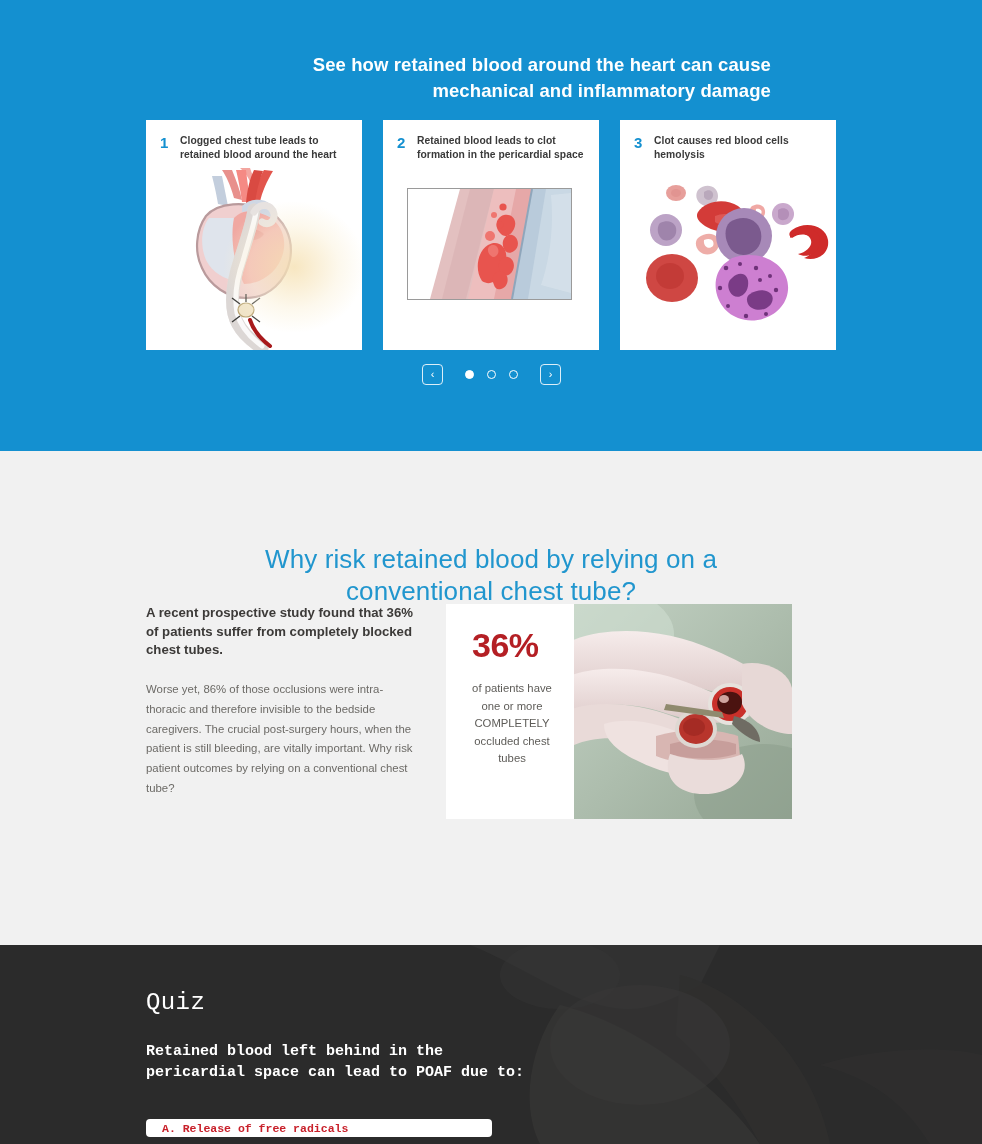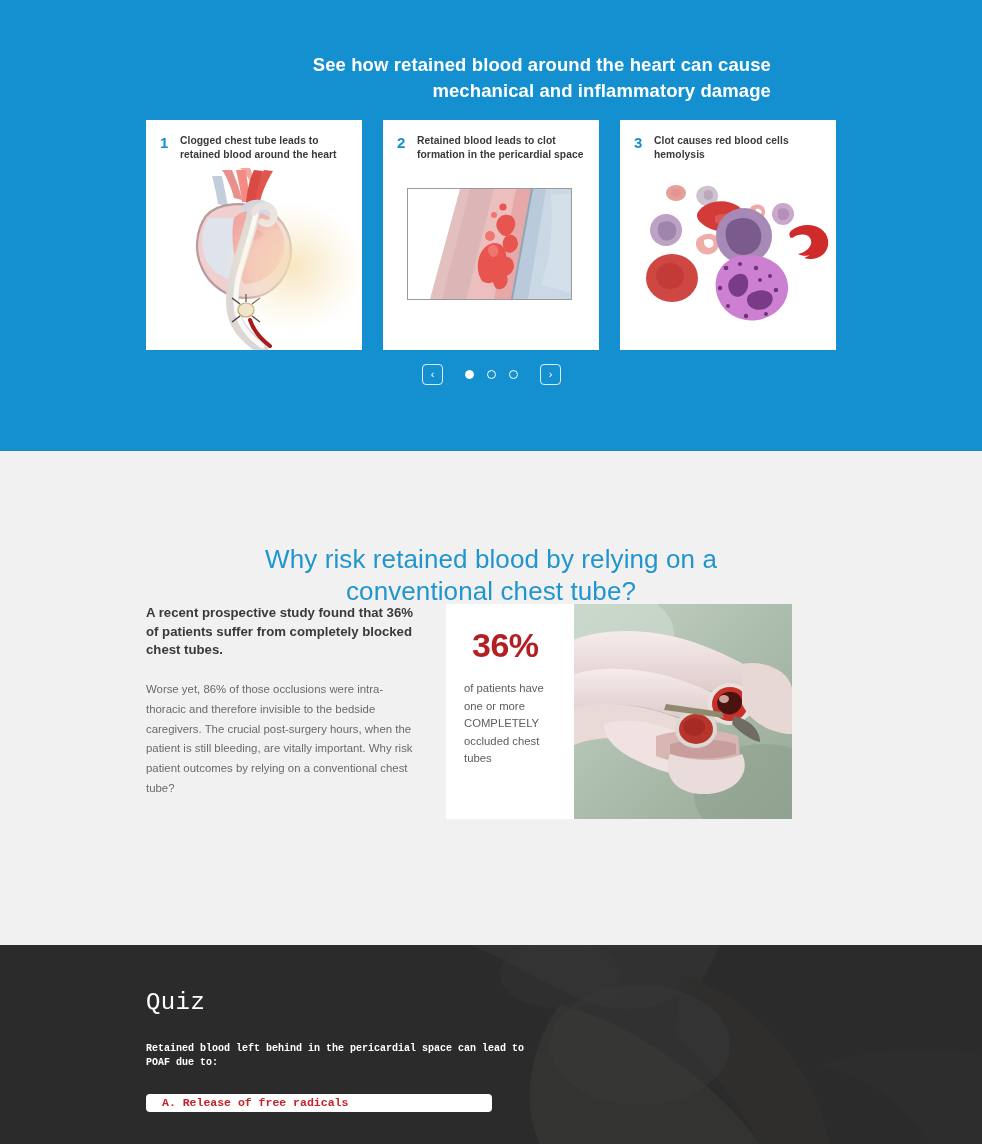--- a/index.html
+++ b/index.html
@@ -146,20 +146,21 @@
     letter-spacing: -.5px;
     line-height: 1;
     margin-bottom: 18px;
     margin-left: 8px;
   }
   .stat-sub {
     color: #5e5c58;
     font-size: 11.3px;
     line-height: 1.55;
     width: 96px;
+    text-align: center;
   }
   .stat-photo { width: 218px; height: 215px; position: relative; overflow: hidden; background:#cfd9cd; }
 
   
   .sec-dark {
     background: #2b2b2b;
     height: 199px;
     width: 982px;
     position: relative;
     overflow: hidden;
@@ -168,25 +169,25 @@
   .dark-inner { position: relative; padding: 44px 0 0 146px; font-family: Liberation Mono, monospace; }
   .quiz-label {
     color: #ffffff;
     font-size: 24px;
     font-weight: 300;
     letter-spacing: .4px;
     margin-bottom: 26px;
   }
   .quiz-q {
     color: #ffffff;
-    font-size: 10px;
+    font-size: 15px;
     font-weight: bold;
     line-height: 1.38;
     width: 392px;
-    margin-bottom: 24px;
+    margin-bottom: 36px;
   }
   .answer {
     width: 346px; height: 18px;
     background: #ffffff; border-radius: 4px;
     display: flex; align-items: center;
     padding-left: 16px;
   }
   .answer-txt { color: #c8202a; font-size: 11.5px; font-weight: bold; }
 </style>
 </head>

